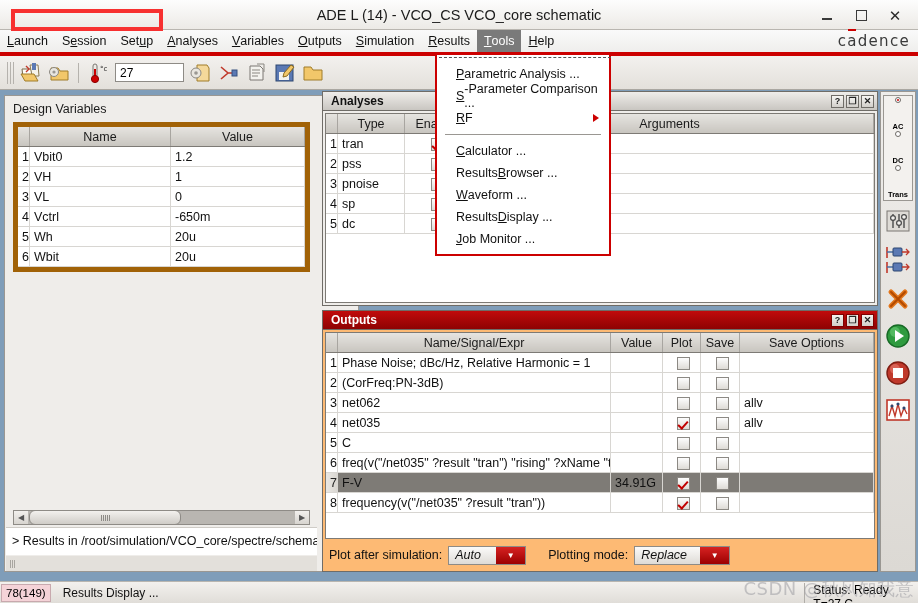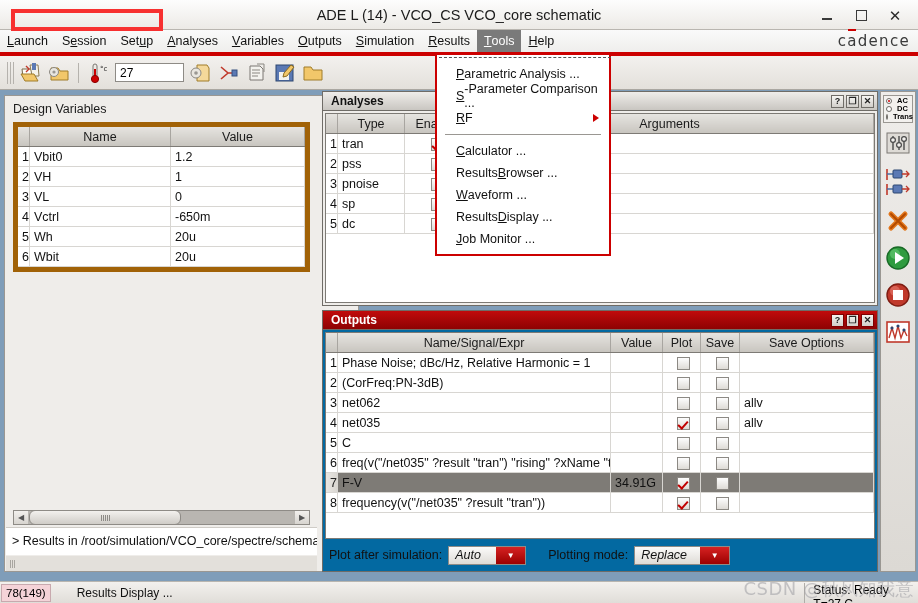--- a/index.html
+++ b/index.html
@@ -144,21 +144,21 @@
   }
   .panel-btns{margin-left:auto;display:flex;align-items:center;padding-right:3px;gap:2px;}
   .pbtn{width:13px;height:13px;border:1px solid #6f6c67;background:linear-gradient(#f7f6f4,#d2cfca);
     font-size:9px;line-height:11px;text-align:center;color:#222;box-sizing:border-box;cursor:default;}
   .an-body{position:absolute;left:2px;top:21px;width:550px;height:190px;background:#fff;
     border:1px solid #7d7a75;box-sizing:border-box;}
 
   
   .out-panel{
     position:absolute;left:322px;top:310px;width:556px;height:262px;
-    background:#0369a1;border:1px solid #6f6c67;box-sizing:border-box;
+    background:#fdba74;border:1px solid #6f6c67;box-sizing:border-box;
   }
   .out-header{
     height:19px;background:linear-gradient(#c10b0b,#8e0202);
     border-bottom:1px solid #6f6c67;display:flex;align-items:center;
     font-size:12px;font-weight:bold;color:#fff;padding-left:8px;box-sizing:border-box;
   }
   .out-header .pbtn{border-color:#7d0000;background:linear-gradient(#f3f1ee,#d2cfca);}
   .out-body{position:absolute;left:2px;top:21px;width:550px;height:207px;background:#fff;
     border:1px solid #7d7a75;box-sizing:border-box;overflow:hidden;}
   .out-foot{
@@ -184,21 +184,21 @@
   }
   td.ctr{text-align:center;padding:0;}
 
   
   .rail{
     position:absolute;right:2px;top:91px;width:36px;height:481px;
     background:linear-gradient(#efedea,#dcd9d4);border:1px solid #9a9792;box-sizing:border-box;
     display:flex;flex-direction:column;align-items:center;padding-top:3px;
   }
   .rail .radio-grp{width:30px;border:1px solid #9a9792;background:#f3f1ee;padding:1px 2px;box-sizing:border-box;}
-  .rail .radio-grp div{display:flex;align-items:center;font-size:7.5px;line-height:8px;gap:5px;}
+  .rail .radio-grp div{display:flex;align-items:center;font-size:7.5px;line-height:8px;gap:20px;flex-direction:column;}
   .rdot{width:6px;height:6px;border:1px solid #6f6c67;border-radius:50%;background:#fff;display:inline-block;box-sizing:border-box;position:relative;}
   .rdot.on:after{content:"";position:absolute;left:1px;top:1px;width:2px;height:2px;border-radius:50%;background:#cc0000;}
   .rail-icon{width:28px;height:28px;margin-top:6px;position:relative;display:flex;align-items:center;justify-content:center;}
 
   
   .dropdown{
     position:absolute;left:435px;top:53px;width:176px;height:203px;
     background:#fff;border:2px solid #cc0000;box-sizing:border-box;z-index:40;
     padding-top:8px;
   }
@@ -224,21 +224,21 @@
   
   .statusbar{
     position:absolute;left:0;bottom:0;width:918px;height:22px;
     background:linear-gradient(#f3f1ee,#e0ddd8);border-top:1px solid #b9b6b0;
     display:flex;align-items:center;box-sizing:border-box;font-size:12px;
   }
   .sb-count{
     background:#f5d3d8;border:1px solid #c8a9ae;height:18px;display:flex;align-items:center;
     padding:0 4px;margin-left:1px;font-size:11.5px;box-sizing:border-box;
   }
-  .sb-msg{padding-left:26px;font-size:12px;color:#111;}
+  .sb-msg{padding-left:12px;font-size:12px;color:#111;}
   .sb-right{margin-left:auto;display:flex;align-items:flex-start;height:20px;flex-direction:column;}
   .sb-cell{padding:0 8px;border-left:1px solid #b0ada8;height:15px;display:flex;align-items:center;font-size:12px;}
   .watermark{
     position:absolute;right:4px;bottom:2px;font-size:18px;color:rgba(160,160,165,0.58);
     font-family:"DejaVu Sans",sans-serif;letter-spacing:0.5px;pointer-events:none;z-index:60;white-space:nowrap;
   }
   .sb-resize{width:9px;height:12px;margin:0 2px 0 3px;
     background:repeating-linear-gradient(90deg,#a8a5a0 0px,#a8a5a0 1px,transparent 1px,transparent 3px);}
 
   .sel-row td{background:#7e7b76 !important;color:#fff;border-right-color:#6f6c67;border-bottom-color:#6f6c67;}

